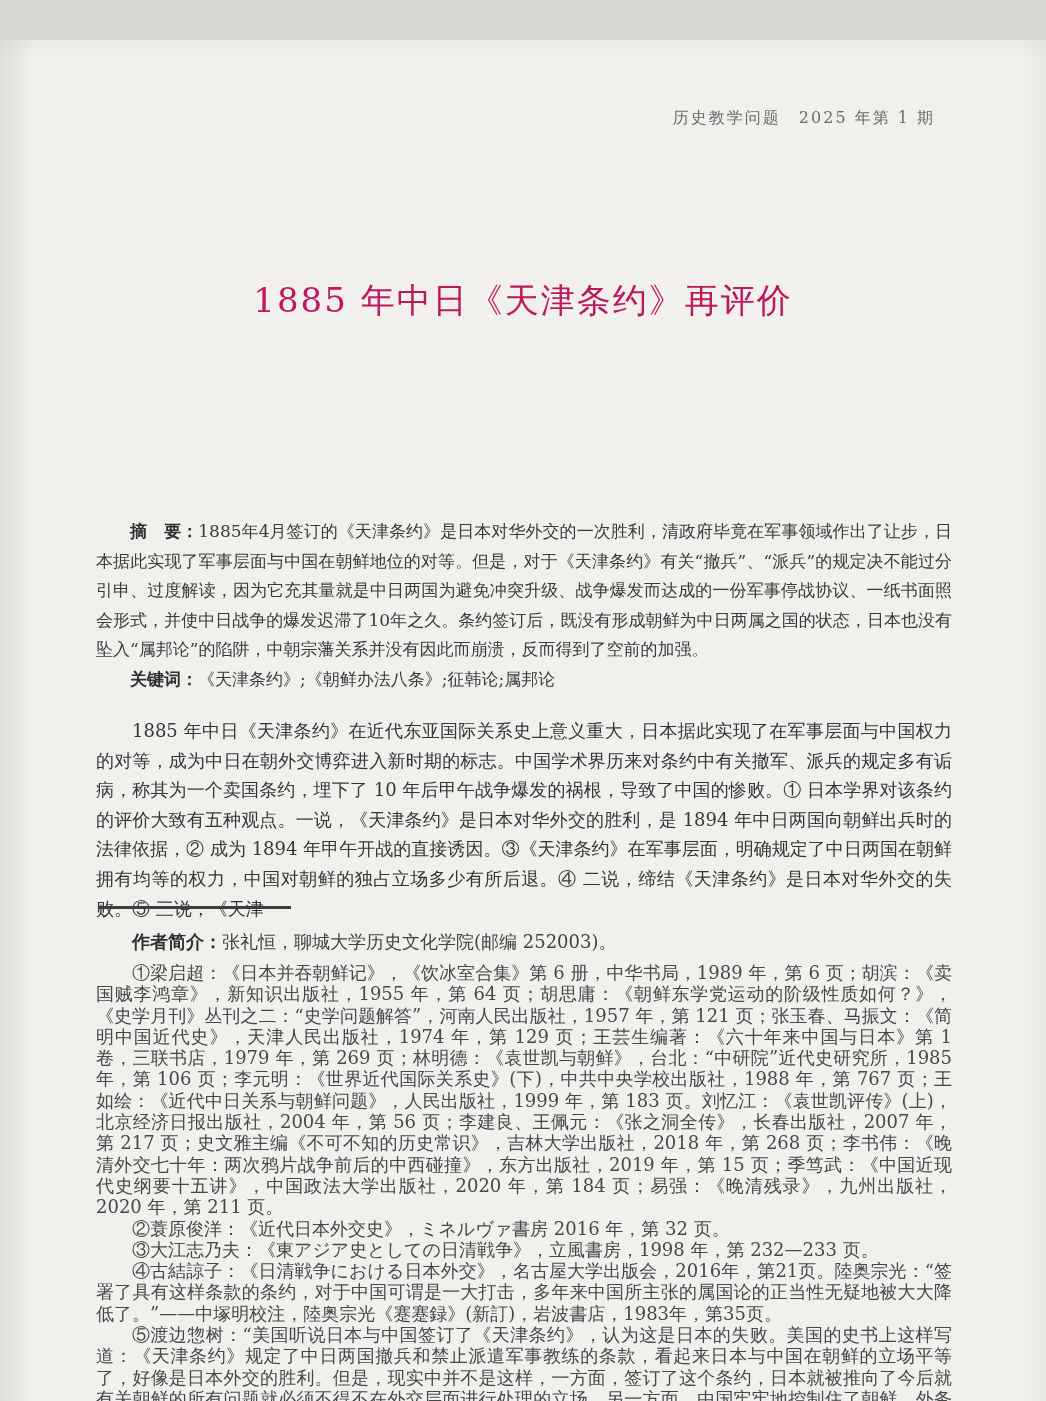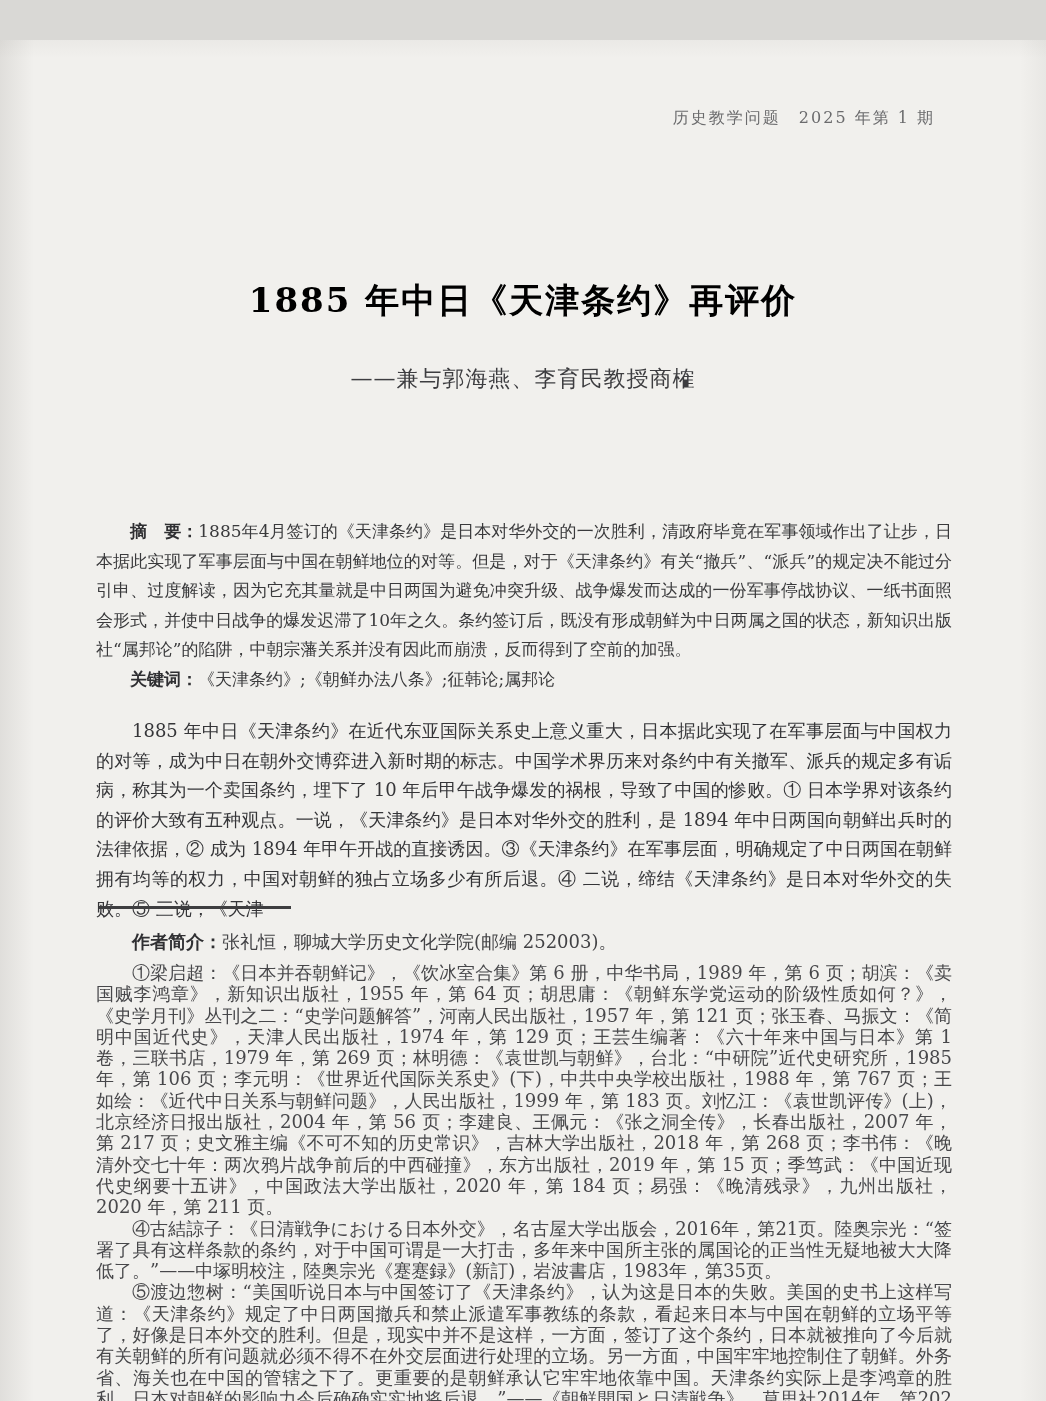--- a/index.html
+++ b/index.html
@@ -24,21 +24,21 @@
       linear-gradient(180deg,rgba(70,65,60,0.04),rgba(70,65,60,0) 18px);
     pointer-events:none;
   }
   .journal-header{
     position:absolute;top:68px;right:111px;
     font-size:16px;letter-spacing:2px;color:#6b6b6d;
   }
   .title{
     position:absolute;top:238px;left:0;right:0;margin:0;
     text-align:center;
-    font-size:34px;font-weight:bold;letter-spacing:2px;color:#000000;
+    font-size:34px;font-weight:normal;letter-spacing:2px;color:#be185d;
   }
   .subtitle{
     position:absolute;top:324px;left:0;right:0;
     text-align:center;
     font-size:22px;color:#3d3d40;letter-spacing:1px;
   }
   .author{
     position:absolute;top:393px;left:0;right:0;
     text-align:center;
     font-size:21px;color:#3d3d40;letter-spacing:4px;
@@ -94,38 +94,39 @@
 </style>
 </head>
 <body>
 
 <div class="page" style="background: rgb(241, 240, 237); color: rgb(58, 58, 60); margin-top: 40px;">
 
   <div class="journal-header">历史教学问题　2025 年第 1 期</div>
 
   <h1 class="title">1885 年中日《天津条约》再评价</h1>
 
-  <div class="subtitle">——兼与郭海燕、李育民教授商榷</div>
 
 
   <div class="abstract-block">
-    <p><span class="label">摘　要：</span><span>1885年4月签订的《天津条约》是日本对华外交的一次胜利，清政府毕竟在军事领域作出了让步，日本据此实现了军事层面与中国在朝鲜地位的对等。但是，对于《天津条约》有关“撤兵”、“派兵”的规定决不能过分引申、过度解读，因为它充其量就是中日两国为避免冲突升级、战争爆发而达成的一份军事停战协议、一纸书面照会形式，并使中日战争的爆发迟滞了10年之久。条约签订后，既没有形成朝鲜为中日两属之国的状态，新知识出版社“属邦论”的陷阱，中朝宗藩关系并没有因此而崩溃，反而得到了空前的加强。</span></p>
+    <p><span class="label">摘　要：</span><span>1885年4月签订的《天津条约》是日本对华外交的一次胜利，清政府毕竟在军事领域作出了让步，日本据此实现了军事层面与中国在朝鲜地位的对等。但是，对于《天津条约》有关“撤兵”、“派兵”的规定决不能过分引申、过度解读，因为它充其量就是中日两国为避免冲突升级、战争爆发而达成的一份军事停战协议、一纸书面照会形式，并使中日战争的爆发迟滞了10年之久。条约签订后，既没有形成朝鲜为中日两属之国的状态，日本也没有坠入“属邦论”的陷阱，中朝宗藩关系并没有因此而崩溃，反而得到了空前的加强。</span></p>
     <p><span class="label">关键词：</span><span>《天津条约》;《朝鲜办法八条》;征韩论;属邦论</span></p>
   </div>
 
   <div class="body-wrap">
     <p>1885 年中日《天津条约》在近代东亚国际关系史上意义重大，日本据此实现了在军事层面与中国权力的对等，成为中日在朝外交博弈进入新时期的标志。中国学术界历来对条约中有关撤军、派兵的规定多有诟病，称其为一个卖国条约，埋下了 10 年后甲午战争爆发的祸根，导致了中国的惨败。① 日本学界对该条约的评价大致有五种观点。一说，《天津条约》是日本对华外交的胜利，是 1894 年中日两国向朝鲜出兵时的法律依据，② 成为 1894 年甲午开战的直接诱因。③《天津条约》在军事层面，明确规定了中日两国在朝鲜拥有均等的权力，中国对朝鲜的独占立场多少有所后退。④ 二说，缔结《天津条约》是日本对华外交的失败。⑤ 三说，《天津</p>
   </div>
 
   <div class="footnote-rule" style="background: rgb(62, 62, 64);"></div>
 
   <div class="notes-wrap">
     <p class="bio"><span class="label">作者简介：</span><span>张礼恒，聊城大学历史文化学院(邮编 252003)。</span></p>
     <div class="footnotes" id="footnotes">
         <p>①梁启超：《日本并吞朝鲜记》，《饮冰室合集》第 6 册，中华书局，1989 年，第 6 页；胡滨：《卖国贼李鸿章》，新知识出版社，1955 年，第 64 页；胡思庸：《朝鲜东学党运动的阶级性质如何？》，《史学月刊》丛刊之二：“史学问题解答”，河南人民出版社，1957 年，第 121 页；张玉春、马振文：《简明中国近代史》，天津人民出版社，1974 年，第 129 页；王芸生编著：《六十年来中国与日本》第 1 卷，三联书店，1979 年，第 269 页；林明德：《袁世凯与朝鲜》，台北：“中研院”近代史研究所，1985 年，第 106 页；李元明：《世界近代国际关系史》(下)，中共中央学校出版社，1988 年，第 767 页；王如绘：《近代中日关系与朝鲜问题》，人民出版社，1999 年，第 183 页。刘忆江：《袁世凯评传》(上)，北京经济日报出版社，2004 年，第 56 页；李建良、王佩元：《张之洞全传》，长春出版社，2007 年，第 217 页；史文雅主编《不可不知的历史常识》，吉林大学出版社，2018 年，第 268 页；李书伟：《晚清外交七十年：两次鸦片战争前后的中西碰撞》，东方出版社，2019 年，第 15 页；季笃武：《中国近现代史纲要十五讲》，中国政法大学出版社，2020 年，第 184 页；易强：《晚清残录》，九州出版社，2020 年，第 211 页。</p>
+        <p>②蓑原俊洋：《近代日本外交史》，ミネルヴァ書房 2016 年，第 32 页。</p>
+        <p>③大江志乃夫：《東アジア史としての日清戦争》，立風書房，1998 年，第 232—233 页。</p>
         <p>④古結諒子：《日清戦争における日本外交》，名古屋大学出版会，2016年，第21页。陸奥宗光：“签署了具有这样条款的条约，对于中国可谓是一大打击，多年来中国所主张的属国论的正当性无疑地被大大降低了。”——中塚明校注，陸奥宗光《蹇蹇録》(新訂)，岩波書店，1983年，第35页。</p>
         <p>⑤渡边惣树：“美国听说日本与中国签订了《天津条约》，认为这是日本的失败。美国的史书上这样写道：《天津条约》规定了中日两国撤兵和禁止派遣军事教练的条款，看起来日本与中国在朝鲜的立场平等了，好像是日本外交的胜利。但是，现实中并不是这样，一方面，签订了这个条约，日本就被推向了今后就有关朝鲜的所有问题就必须不得不在外交层面进行处理的立场。另一方面，中国牢牢地控制住了朝鲜。外务省、海关也在中国的管辖之下了。更重要的是朝鲜承认它牢牢地依靠中国。天津条约实际上是李鸿章的胜利。日本对朝鲜的影响力今后确确实实地将后退。”——《朝鮮開国と日清戦争》，草思社2014年，第202页。中塚明：“《天津条约》的缔结虽然规定了中日两国在朝鲜的势力平衡了，但是，袁世凯开始的对朝鲜内部干涉继续强化着中国的在朝权力。”——《日清戦争の研究》，青木書店，1968年，第53页。</p>
       </div>
   </div>
 
   <div class="page-number">85</div>
 
 </div>
 
 </body></html>

